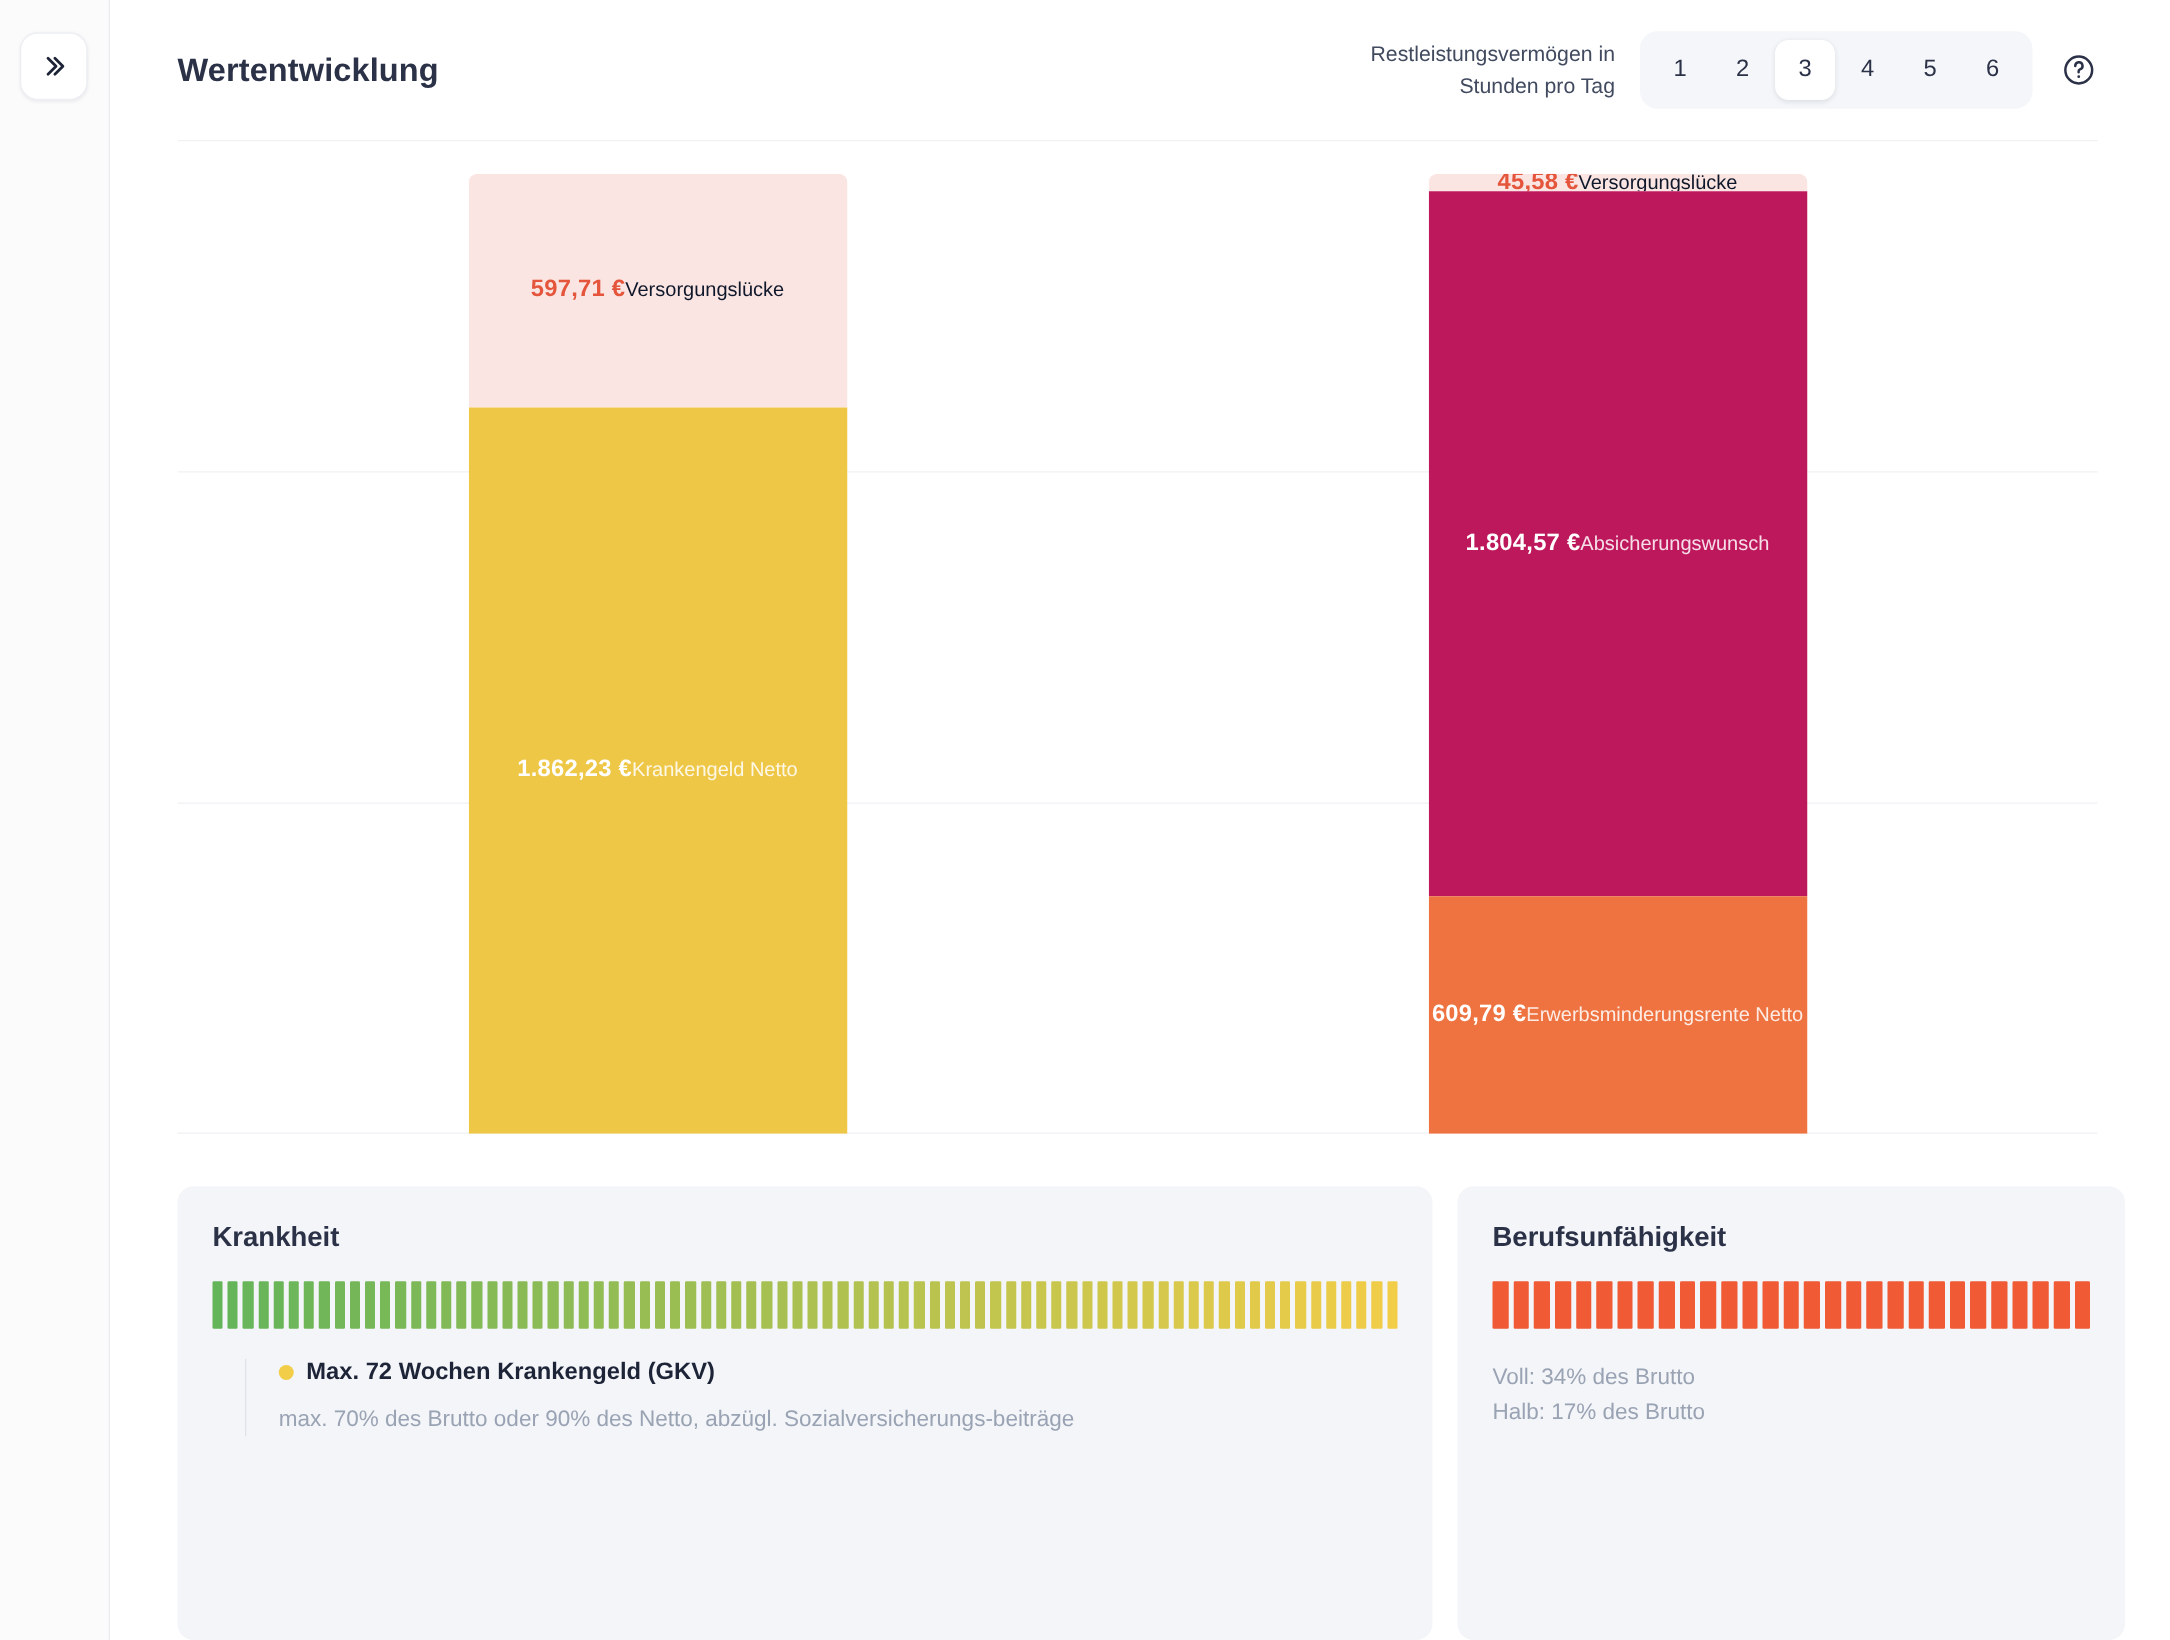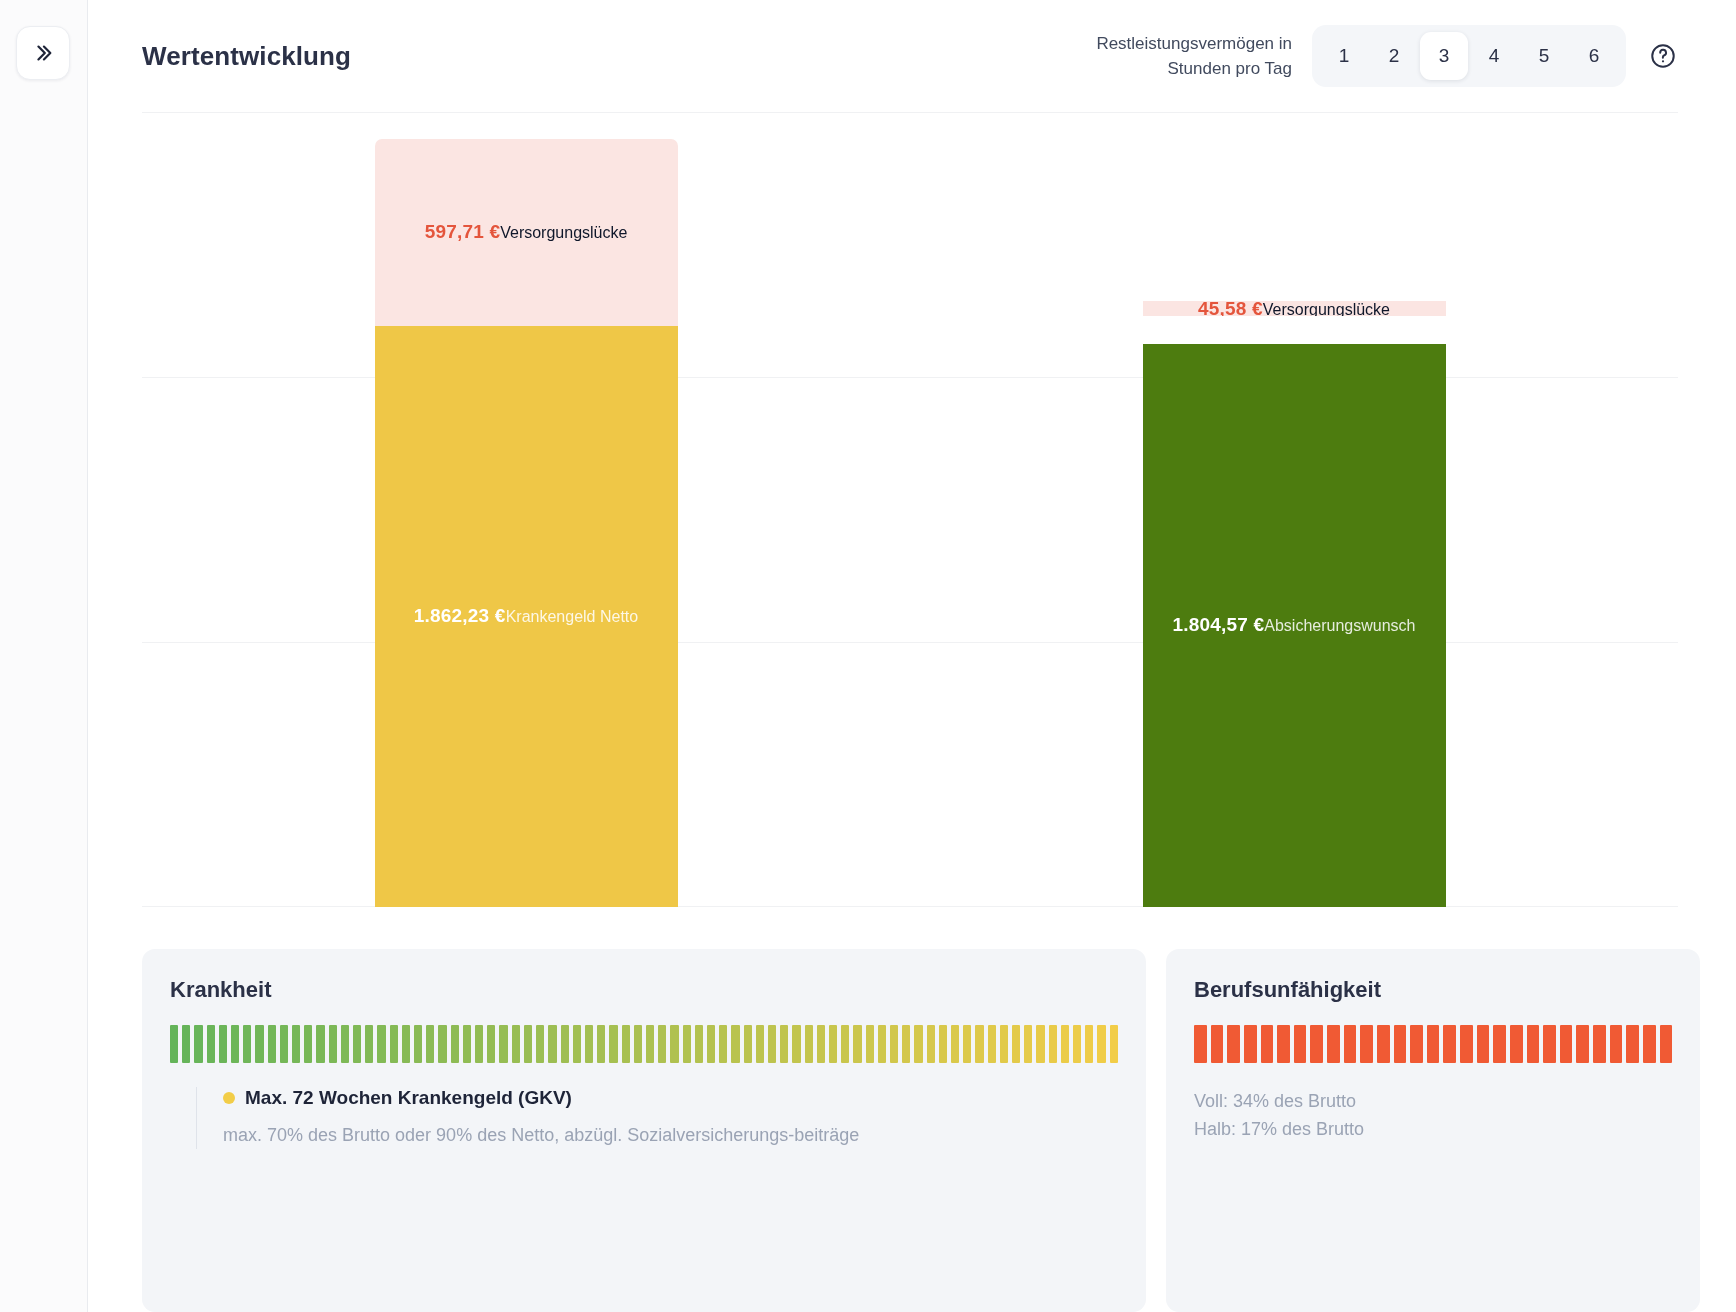--- a/index.html
+++ b/index.html
@@ -313,23 +313,27 @@
                   <div class="cap">Krankengeld Netto</div>
                 </div>
               </div>
             </div>
             <div class="bar-slot">
               <div class="bar" style="height: 768px;">
                 <div class="seg gap" style="height: 14.2302px; background: rgb(251, 229, 226);">
                   <div class="val">45,58 €</div>
                   <div class="cap">Versorgungslücke</div>
                 </div>
-                <div class="seg green" style="height: 563.392px; background: #4d7c0f; margin-top: 28px;">
+                <div class="seg green" style="height: 563.392px; background: #be185d;">
                   <div class="val">1.804,57 €</div>
                   <div class="cap">Absicherungswunsch</div>
+                </div>
+                <div class="seg orange" style="height: 190.378px; background: rgb(238, 115, 64);">
+                  <div class="val">609,79 €</div>
+                  <div class="cap">Erwerbsminderungsrente Netto</div>
                 </div>
               </div>
             </div>
           </div>
       </div>
     </div>
 
     <div class="cards" id="cards">
         <div class="card left">
           <div class="card-title">Krankheit</div>

